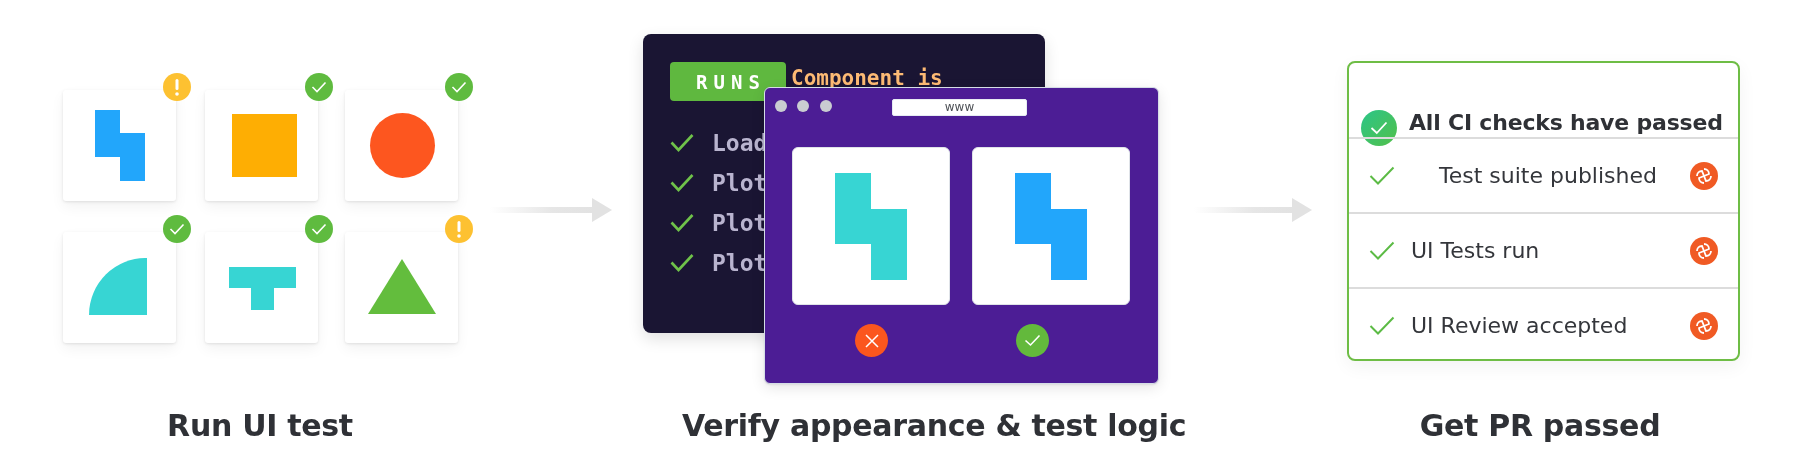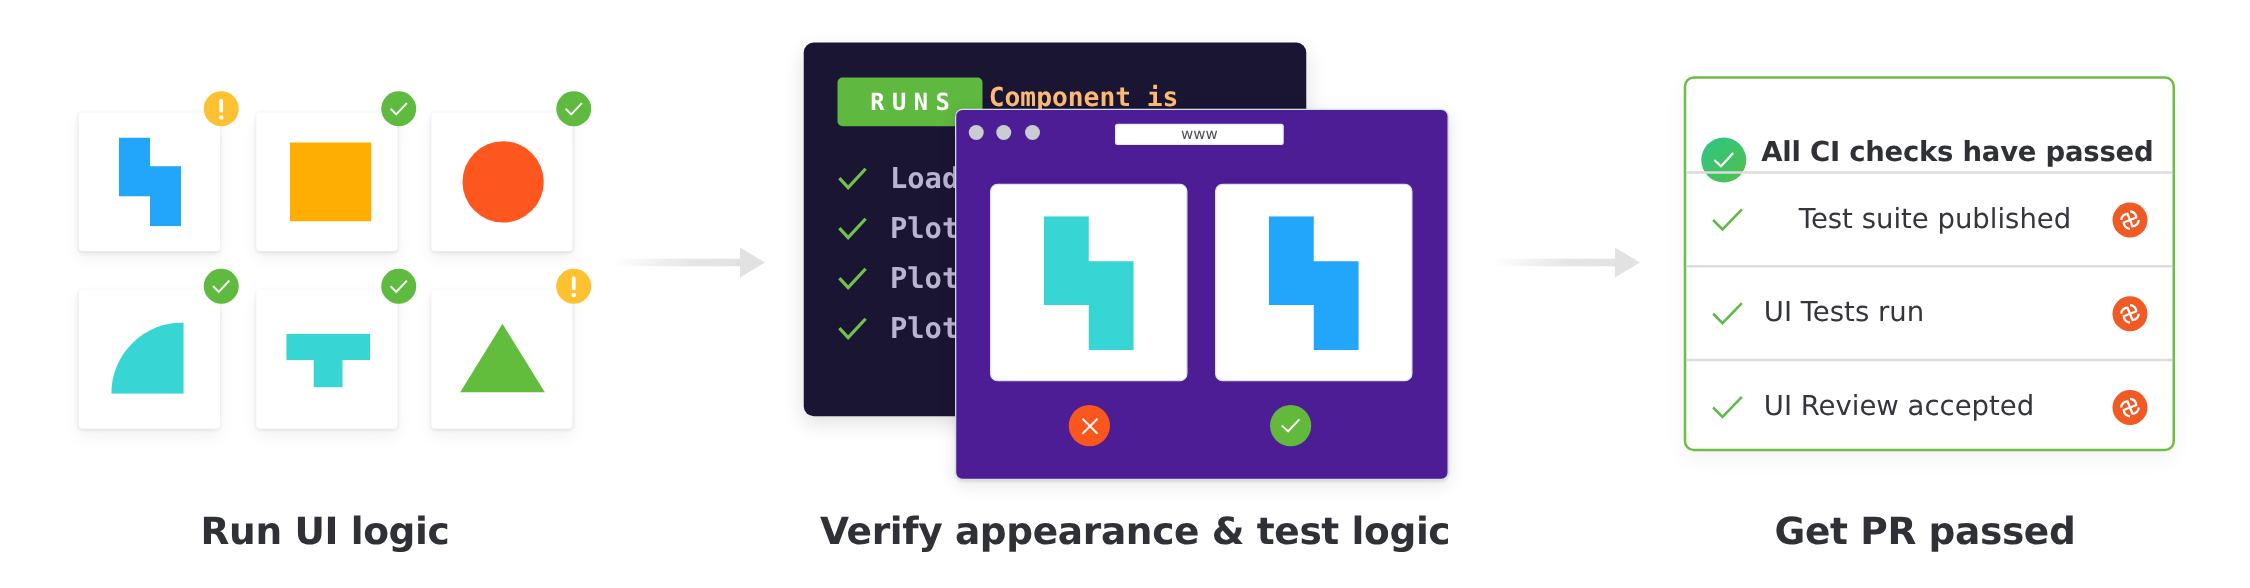--- a/index.html
+++ b/index.html
@@ -306,15 +306,15 @@
             <path d="M10 3 A5 5 0 0 1 15 8 L10 10"></path>
             <path d="M17 10 A5 5 0 0 1 12 15 L10 10"></path>
             <path d="M10 17 A5 5 0 0 1 5 12 L10 10"></path>
             <path d="M3 10 A5 5 0 0 1 8 5 L10 10"></path>
           </g>
         </svg>
     </div>
   </div>
 </div>
 
-<div class="step-label" style="left:110px; width:300px;">Run UI logic</div>
-<div class="step-label" style="left:656px; width:460px;">Verify appearance &amp; test logic</div>
+<div class="step-label" style="left:110px; width:300px;">Run UI test</div>
+<div class="step-label" style="left:682px; width:460px;">Verify appearance &amp; test logic</div>
 <div class="step-label" style="left:1390px; width:300px;">Get PR passed</div>
 
 </body></html>

